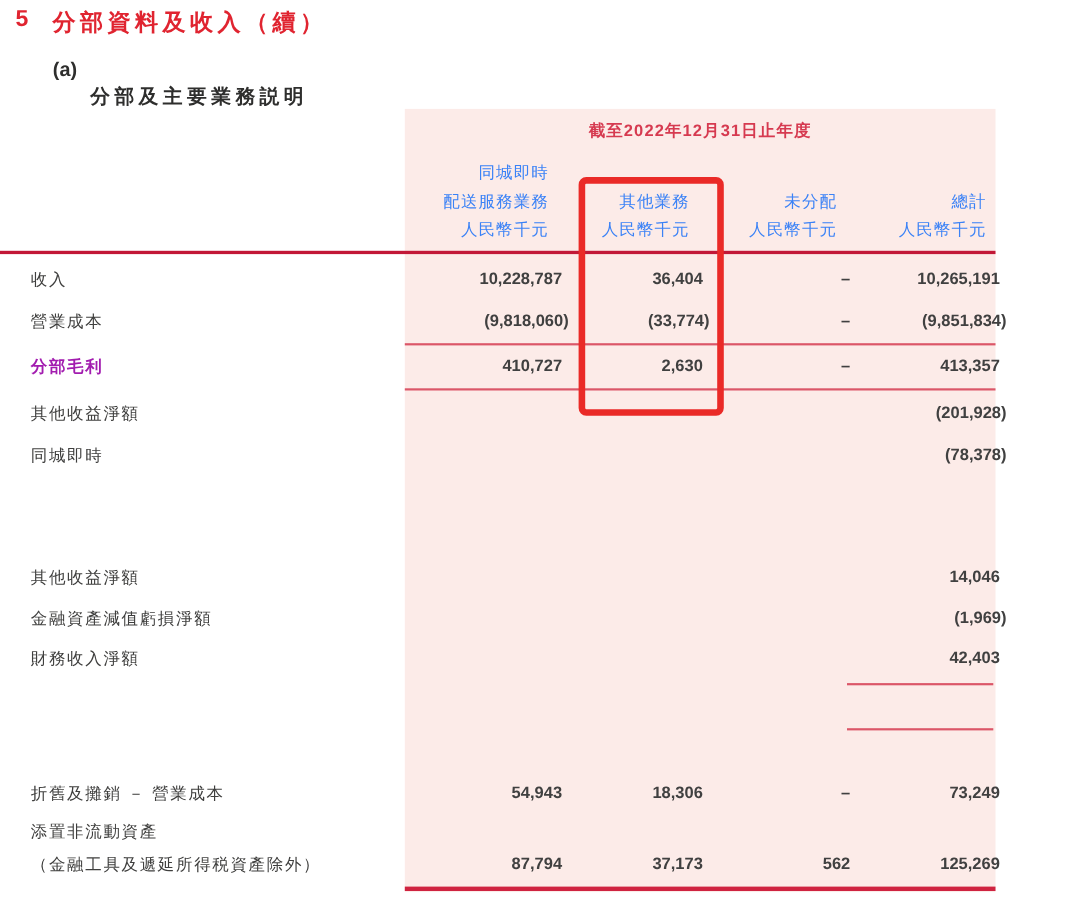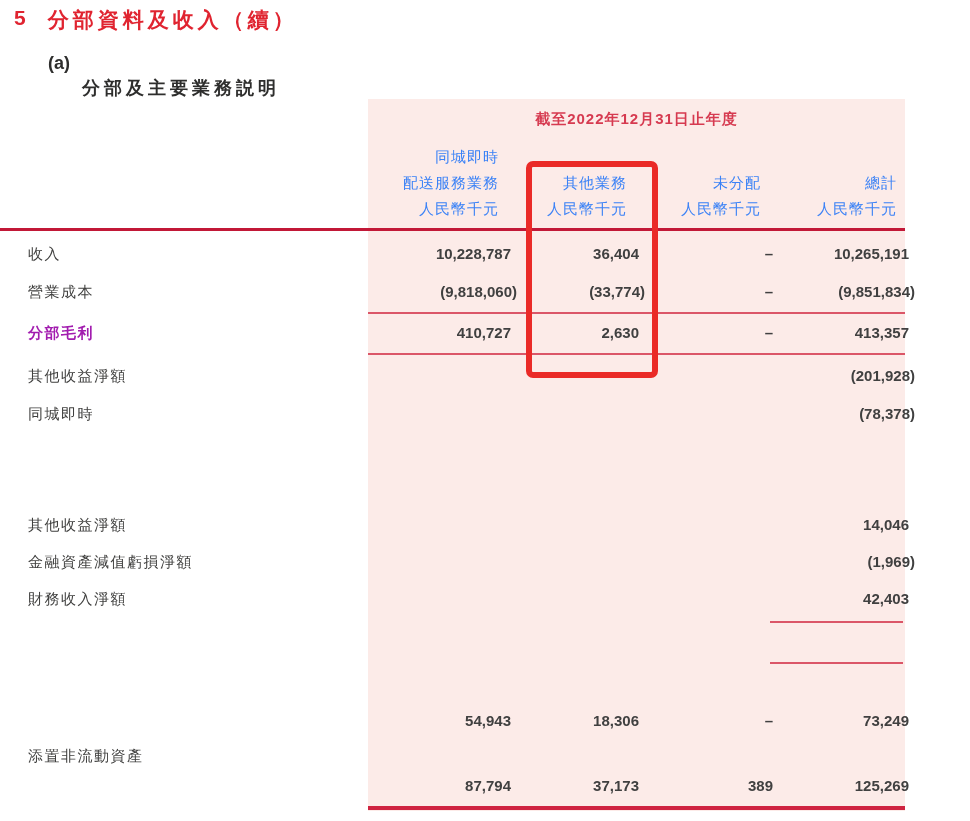--- a/index.html
+++ b/index.html
@@ -136,32 +136,34 @@
   </div>
 
   <div class="row" style="top:590px">
     <div class="label">財務收入淨額</div>
     <div class="num c4">42,403</div>
   </div>
 
 
 
   <div class="row" style="top:712px">
+    <div class="label">折舊及攤銷 － 營業成本</div>
     <div class="num c1">54,943</div>
     <div class="num c2">18,306</div>
     <div class="num c3">–</div>
     <div class="num c4">73,249</div>
   </div>
 
   <div class="row" style="top:747px">
     <div class="label">添置非流動資產</div>
   </div>
 
   <div class="row" style="top:777px">
+    <div class="label">（金融工具及遞延所得税資產除外）</div>
     <div class="num c1">87,794</div>
     <div class="num c2">37,173</div>
-    <div class="num c3">389</div>
+    <div class="num c3">562</div>
     <div class="num c4">125,269</div>
   </div>
 
   <div class="annotation-box"></div>
 
 </div>
 
 </body></html>

